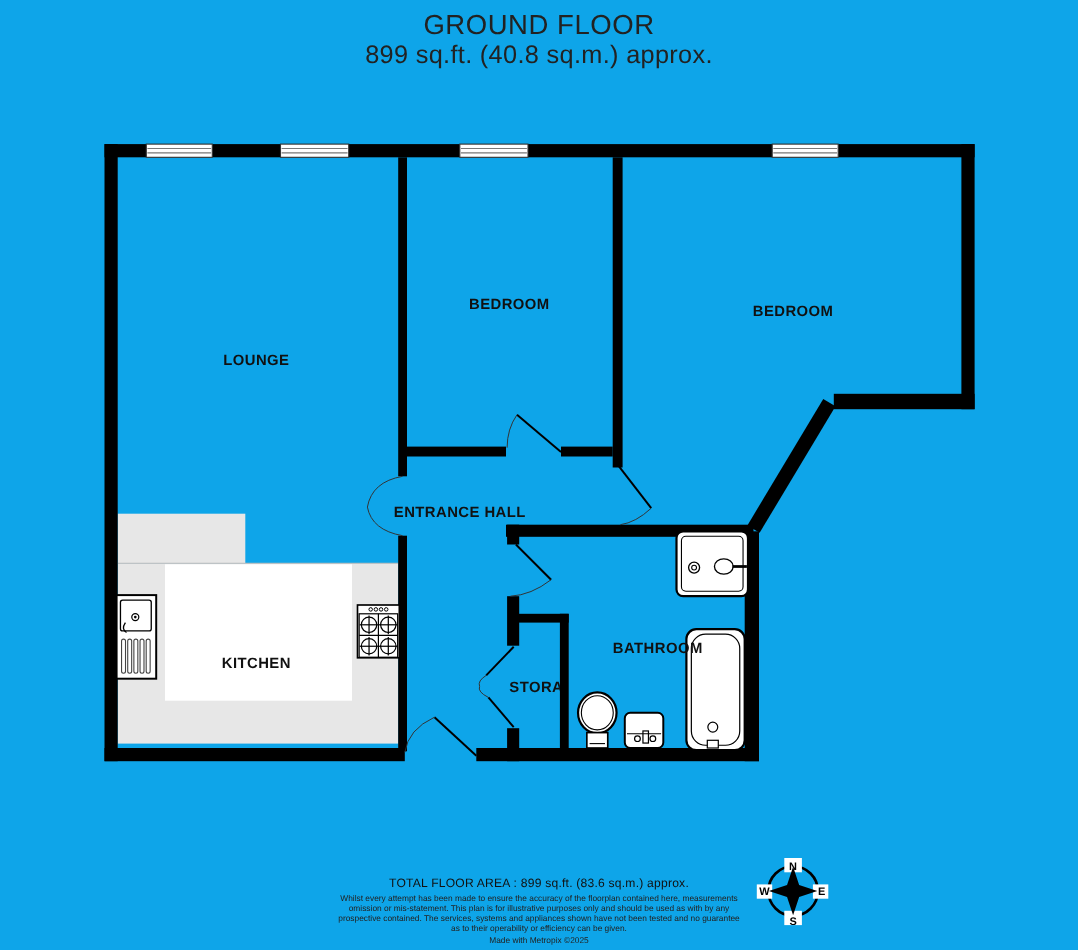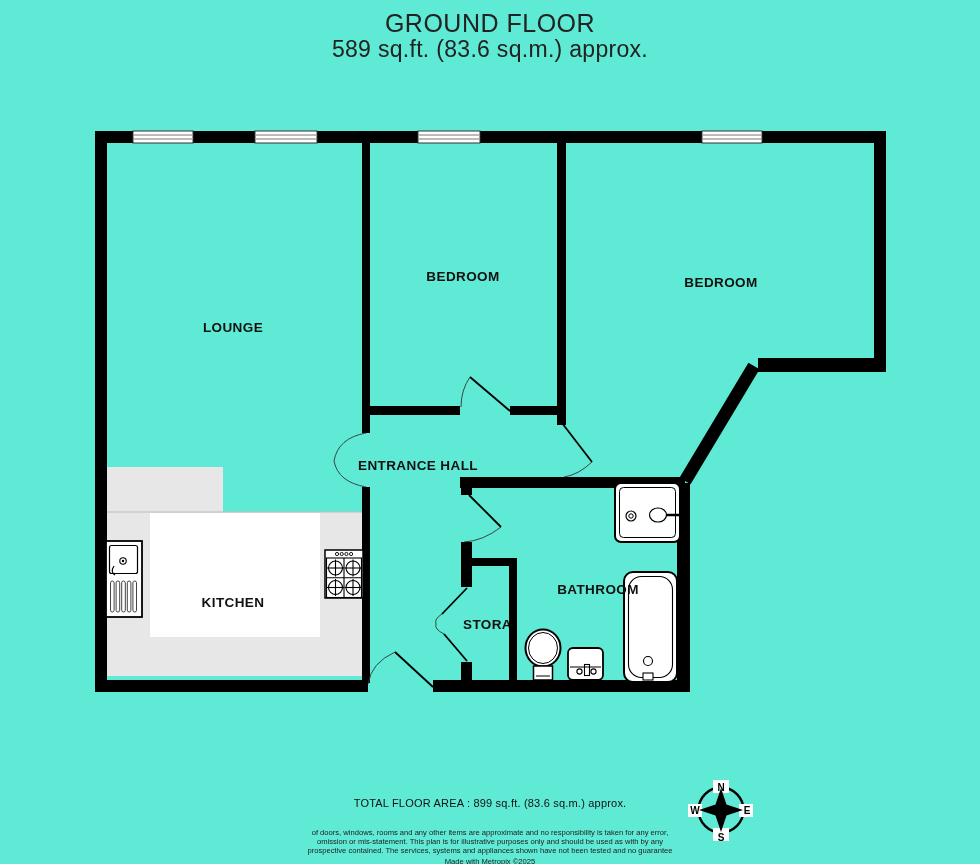--- a/index.html
+++ b/index.html
@@ -1,38 +1,38 @@
 <!DOCTYPE html>
 <html><head>
 <meta charset="utf-8">
 <style>
   html,body{margin:0;padding:0;background:#fff;}
-  .page{position:relative;width:980px;height:864px;background:#5eead4;
+  .page{position:relative;width:980px;height:864px;background:#0ea5e9;
         font-family:"Liberation Sans",sans-serif;overflow:hidden;}
   .title{position:absolute;top:10px;left:0;width:100%;text-align:center;color:#222;}
   .title .l1{font-size:25px;letter-spacing:.5px;line-height:27px;}
   .title .l2{font-size:23px;letter-spacing:.3px;line-height:25px;}
   .plan-svg{position:absolute;top:0;left:0;}
   .room-label{font-family:"Liberation Sans",sans-serif;font-weight:bold;
               font-size:13.5px;fill:#111;letter-spacing:.4px;}
   .compass-letter{font-family:"Liberation Sans",sans-serif;font-weight:bold;
                   font-size:10px;fill:#000;}
   .footer{position:absolute;top:797px;left:0;width:100%;text-align:center;color:#111;}
-  .footer .total{font-size:11px;letter-spacing:.2px;margin-bottom:20px;}
+  .footer .total{font-size:11px;letter-spacing:.2px;margin-bottom:4px;}
   .footer .disc{font-size:7.6px;line-height:8.9px;color:#222;}
   .footer .credit{font-size:7.6px;line-height:9px;margin-top:1px;color:#222;}
 </style>
 </head>
 <body>
 
 <div class="page">
 
   <div class="title">
     <div class="l1">GROUND FLOOR</div>
-    <div class="l2">589 sq.ft. (83.6 sq.m.) approx.</div>
+    <div class="l2">899 sq.ft. (40.8 sq.m.) approx.</div>
   </div>
 
   <svg class="plan-svg" width="980" height="864" viewBox="0 0 980 864">
 
     <defs>
       <clipPath id="clip-storage">
           <rect x="440" y="608" width="69" height="32"></rect>
         </clipPath>
     </defs>
 
@@ -209,19 +209,20 @@
       <path d="M721,788 L726.5,804.5 L743,810 L726.5,815.5 L721,832 L715.5,815.5 L699,810 L715.5,804.5 Z" fill="#000"></path>
       <text class="compass-letter" x="721" y="791" text-anchor="middle">N</text>
       <text class="compass-letter" x="747" y="814" text-anchor="middle">E</text>
       <text class="compass-letter" x="721" y="841" text-anchor="middle">S</text>
       <text class="compass-letter" x="695" y="814" text-anchor="middle">W</text>
     </g>
   </svg>
 
   <div class="footer">
     <div class="total">TOTAL FLOOR AREA : 899 sq.ft. (83.6 sq.m.) approx.</div>
-    <div class="disc">of doors, windows, rooms and any other items are approximate and no responsibility is taken for any error,</div>
+    <div class="disc">Whilst every attempt has been made to ensure the accuracy of the floorplan contained here, measurements</div>
     <div class="disc">omission or mis-statement. This plan is for illustrative purposes only and should be used as with by any</div>
     <div class="disc">prospective contained. The services, systems and appliances shown have not been tested and no guarantee</div>
+    <div class="disc">as to their operability or efficiency can be given.</div>
     <div class="credit">Made with Metropix ©2025</div>
   </div>
 
 </div>
 
 </body></html>

